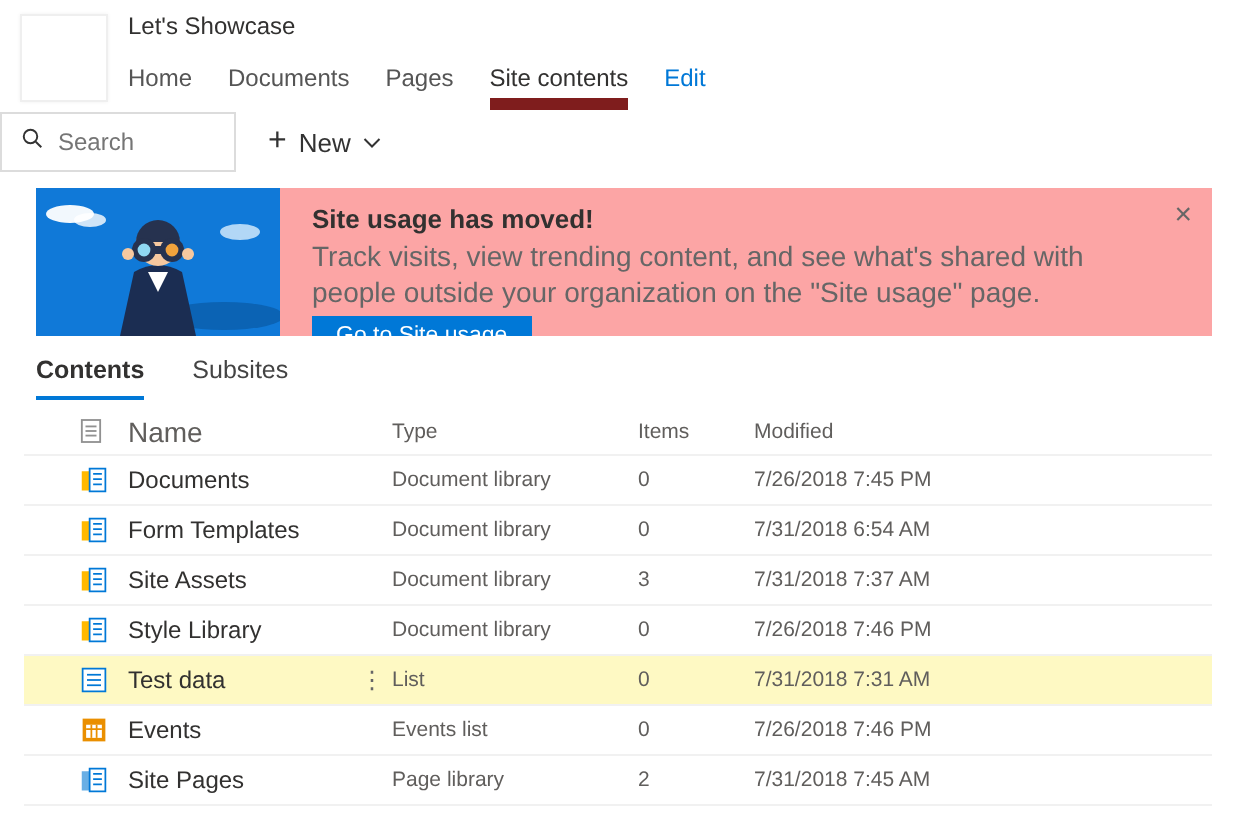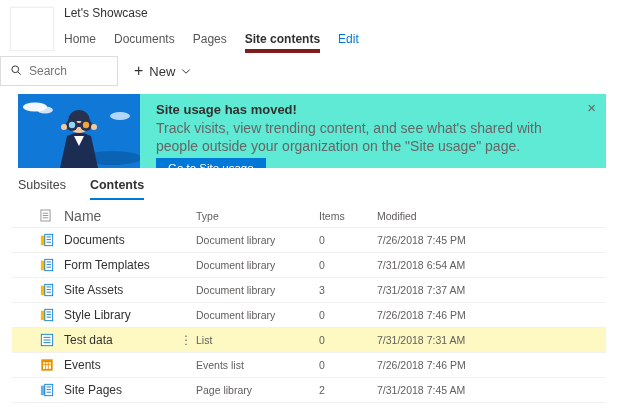--- a/index.html
+++ b/index.html
@@ -7,36 +7,36 @@
               font-family:"Liberation Sans", sans-serif; color:#333; }
 
   
   .header { position:relative; height:54px; }
   .logo { position:absolute; left:10px; top:7px; width:44px; height:44px;
           background:#fff; border:1px solid #efefef; box-shadow:0 0 2px rgba(0,0,0,.06); }
   .site-title { position:absolute; left:64px; top:6px; font-size:12px; color:#323130; }
   .nav { position:absolute; left:64px; top:32px; display:flex; gap:18px;
          font-size:12px; color:#555; align-items:flex-start; }
   .nav-item { cursor:pointer; padding-bottom:3px; }
-  .nav-item.active { color:#323130; font-weight:bold; border-bottom:4px solid #7f1d1d; }
+  .nav-item.active { color:#323130; font-weight:normal; border-bottom:6px solid #7f1d1d; }
   .nav-item.edit-link { color:#0078d7; }
 
   
   .commandbar { height:30px; display:flex; align-items:center; margin-top:2px; }
   .search-box { display:flex; align-items:center; gap:7px; width:118px; height:30px;
                 border:1px solid #dcdcdc; padding-left:9px; background:#fff; }
   .search-box input { border:none; outline:none; width:80px; font-size:12px;
                       font-family:"Liberation Sans", sans-serif; color:#b91c1c; }
   .new-button { display:flex; align-items:center; gap:6px; margin-left:16px;
                 font-size:13px; color:#333; cursor:pointer; }
   .new-plus { font-size:16px; line-height:1; color:#333; }
 
   
   .banner { position:relative; margin:8px 18px 0 18px; height:74px;
-            background:#5eead4; display:flex; overflow:hidden; }
+            background:#fca5a5; display:flex; overflow:hidden; }
   .banner-img { width:122px; height:74px; flex:none; }
   .banner-content { padding:8px 14px 0 16px; flex:1; }
   .banner-title { font-size:13px; font-weight:bold; color:#323130; }
   .banner-desc { font-size:14px; color:#666; margin-top:3px; line-height:1.25; max-width:420px; }
   .banner-btn { margin-top:3px; background:#0078d7; color:#fff; border:none;
                 font-size:11.5px; padding:4px 12px; cursor:pointer;
                 font-family:"Liberation Sans", sans-serif; }
   .banner-close { position:absolute; right:10px; top:6px; font-size:15px;
                   color:#666; cursor:pointer; line-height:1; }
 
@@ -122,22 +122,22 @@
   </div>
   <div class="banner-content">
     <div class="banner-title">Site usage has moved!</div>
     <div class="banner-desc">Track visits, view trending content, and see what's shared with people outside your organization on the "Site usage" page.</div>
     <button class="banner-btn">Go to Site usage</button>
   </div>
   <span class="banner-close">×</span>
 </div>
 
 <div class="tabs">
+  <span class="tab active">Contents</span>
   <span class="tab">Subsites</span>
-  <span class="tab active">Contents</span>
 </div>
 
 <div class="table">
   <div class="thead">
     <div class="c-icon">
       <svg width="11" height="13" viewBox="0 0 12 14">
           <rect x="1" y="1" width="10" height="12" fill="#fff" stroke="#767676"></rect>
           <line x1="3" y1="4.5" x2="9" y2="4.5" stroke="#767676"></line>
           <line x1="3" y1="7" x2="9" y2="7" stroke="#767676"></line>
           <line x1="3" y1="9.5" x2="9" y2="9.5" stroke="#767676"></line>

